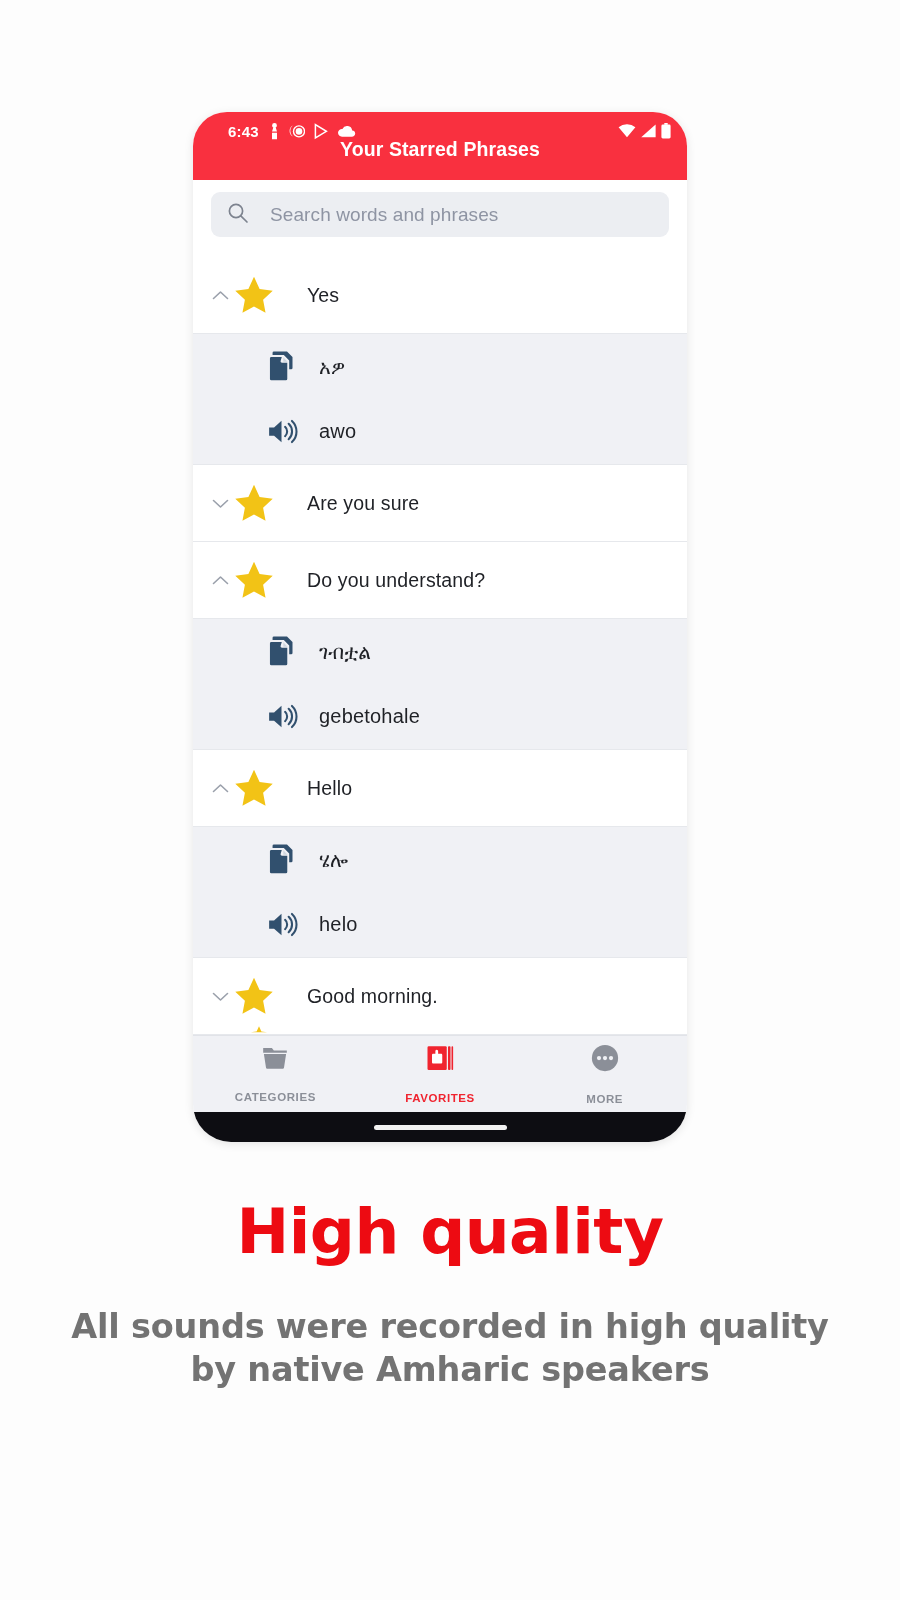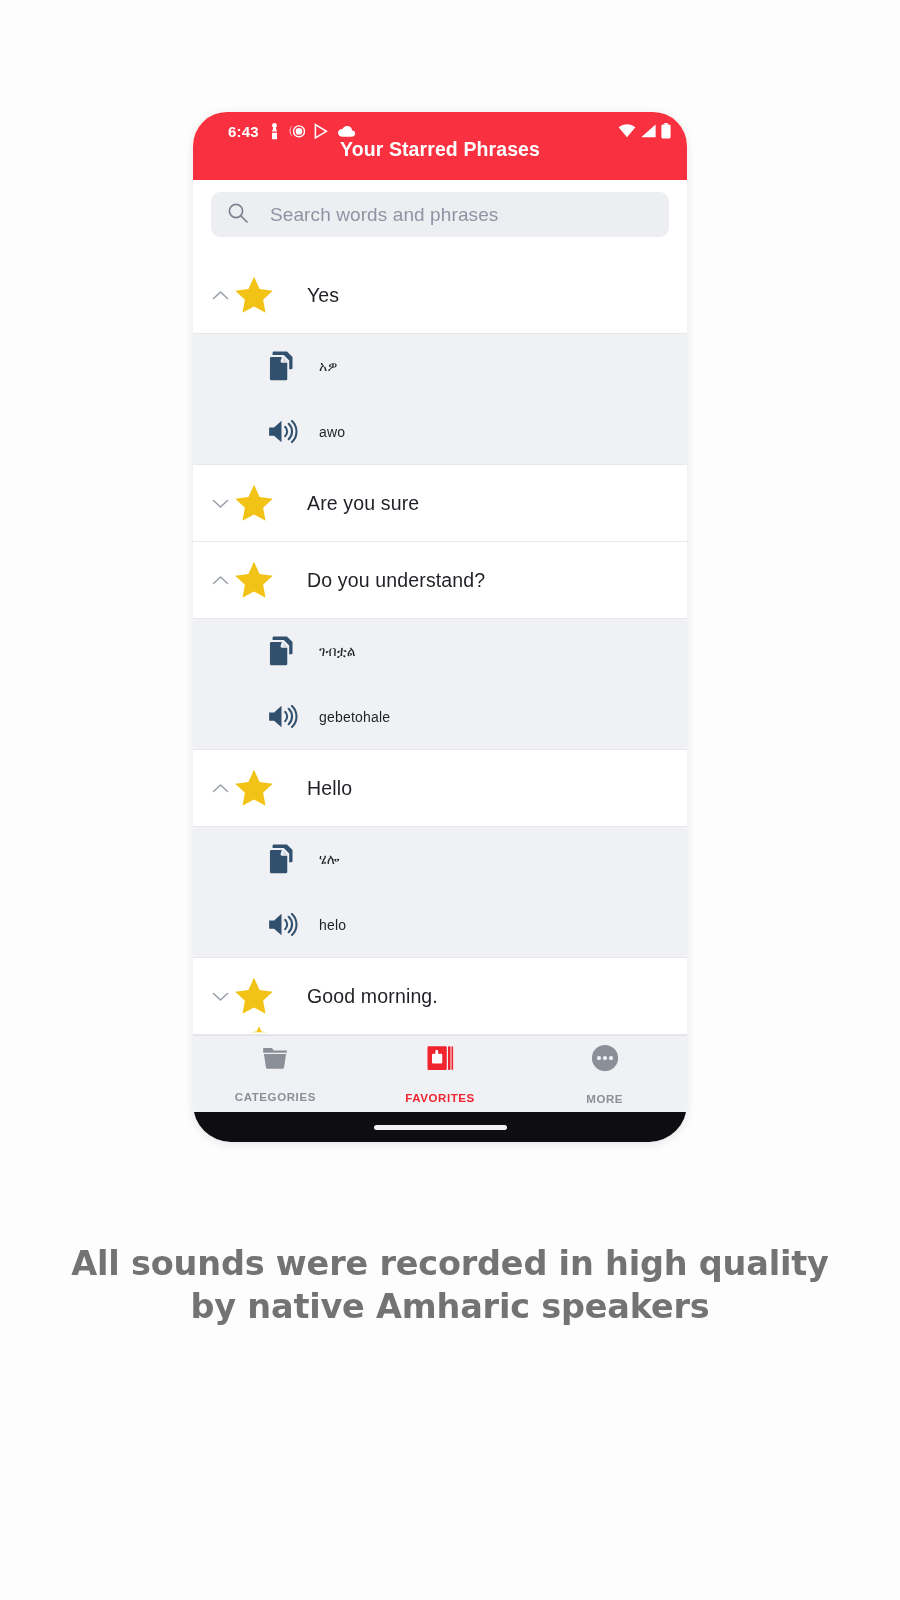--- a/index.html
+++ b/index.html
@@ -83,21 +83,21 @@
   }
   .detail-block{background:#f0f1f5;}
   .detail-row{
     display:flex;align-items:center;height:65px;
     padding-left:72px;box-sizing:border-box;
   }
   .detail-row .d-icon{
     flex:0 0 40px;display:flex;align-items:center;justify-content:flex-start;
   }
   .detail-row .d-text{
-    margin-left:14px;color:#1f2126;font-size:14px;letter-spacing:.2px;
+    margin-left:14px;color:#1f2126;font-size:20px;letter-spacing:.2px;
   }
   .detail-block.first-of-group{border-bottom:1px solid #e6e8ec;}
   .native-text{font-family:"DejaVu Sans",sans-serif;font-size:19px;}
 
   
   #bottom-nav{
     position:absolute;left:0;bottom:30px;width:100%;height:76px;
     background:#f0f1f5;display:flex;align-items:center;
     border-top:1px solid #e1e3e8;
   }
@@ -391,17 +391,18 @@
         <path fill="#F2C316" d="M12 1.6 15.2 8.5 22.7 9.5H1.3L8.8 8.5z"></path>
       </svg>
   </div>
 
   <div id="phone-bottom">
     <div id="gesture-pill"></div>
   </div>
 </div>
 
 <div id="promo">
+  <div id="promo-title">High quality</div>
   <div id="promo-sub">
     <div>All sounds were recorded in high quality</div>
     <div>by native Amharic speakers</div>
   </div>
 </div>
 
 </body></html>

